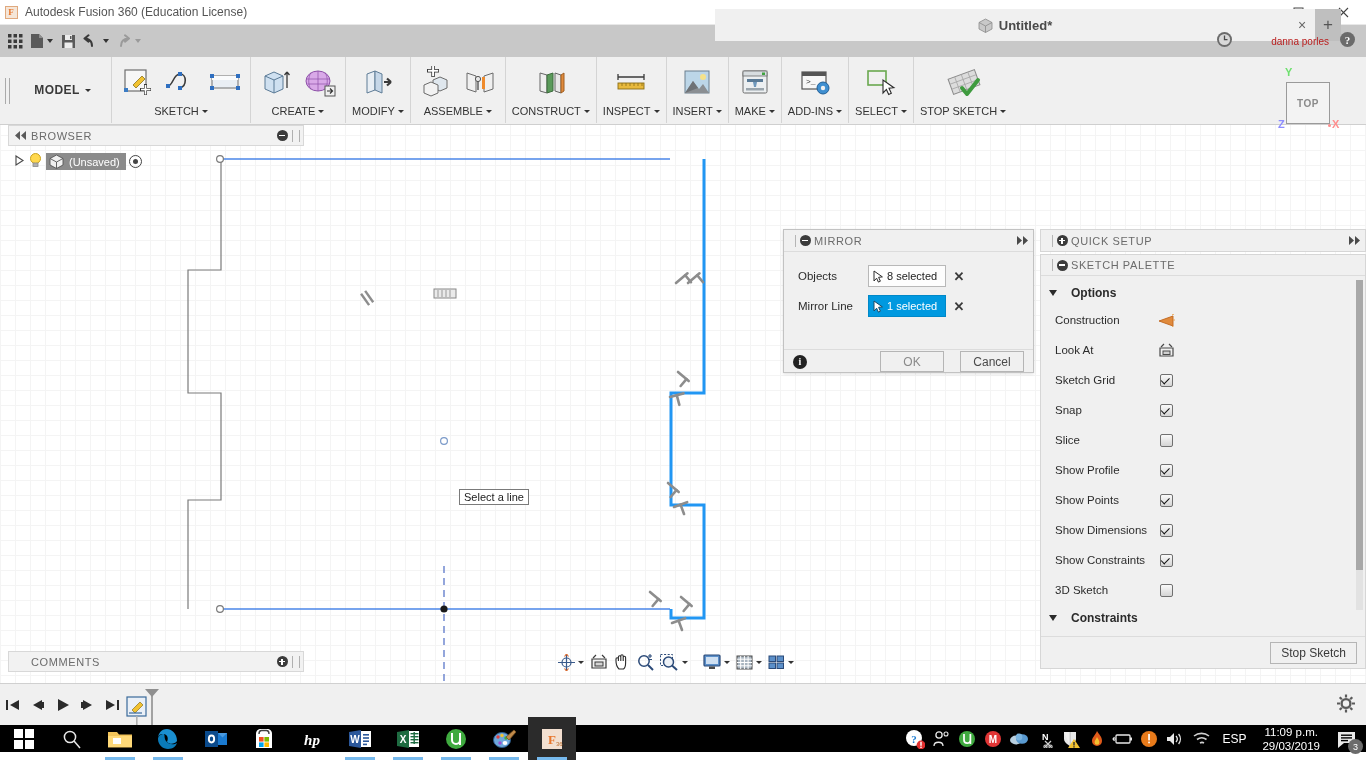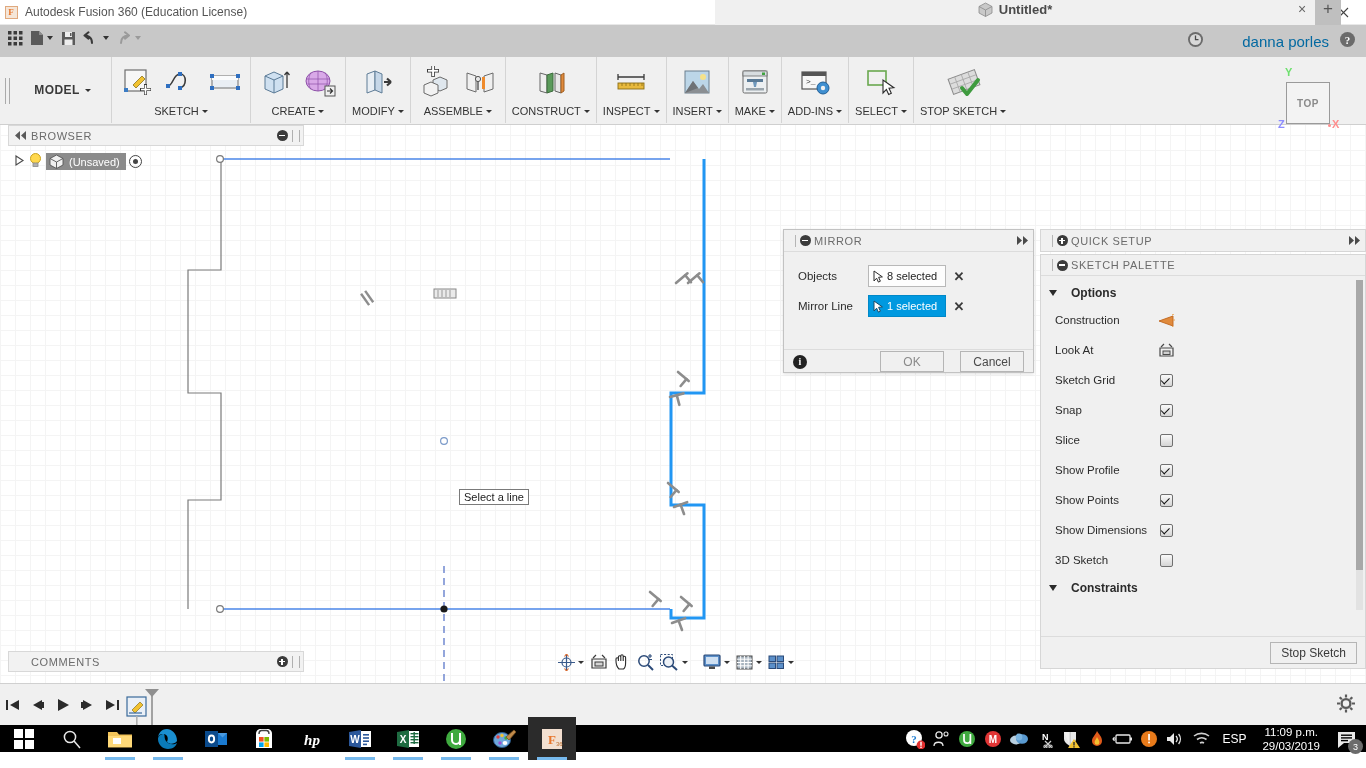--- a/index.html
+++ b/index.html
@@ -29,21 +29,21 @@
   .tb-btn {
     width:45px;height:25px;display:flex;align-items:center;justify-content:center;
     color:#444;font-size:12px;
   }
   .tb-btn svg{display:block;}
 
   
   .qatrow {
     position:absolute; left:0; top:25px; width:1366px; height:32px;
     background:#c8c8c8;
-    display:flex; align-items:flex-start;
+    display:flex; align-items:center;
   }
   .qat-left { display:flex; align-items:center; padding-left:4px; gap:2px; }
   .qat-btn {
     height:26px;min-width:22px;display:flex;align-items:center;justify-content:center;
     padding:0 2px;
   }
   .caret-d { width:0;height:0;border-left:3.5px solid transparent;border-right:3.5px solid transparent;border-top:4px solid #333; margin-left:3px; }
   .tabzone { flex:1; display:flex; align-items:flex-end; position:relative; }
   .doctab {
     position:absolute; left:572px; bottom:0; height:32px; width:600px;
@@ -53,21 +53,21 @@
   .doctab-inner{ display:flex;align-items:center;gap:6px; }
   .doctab-label{ font-size:13px;font-weight:bold;color:#4a4a4a; }
   .tab-close { position:absolute; left:1146px; bottom:0; height:32px;width:26px;background:#f0f0f0;
     display:flex;align-items:center;justify-content:center;color:#666;font-size:14px; }
   .tab-plus { position:absolute; left:1172px; bottom:0; height:32px;width:26px;background:#bfbfbf;
     display:flex;align-items:center;justify-content:center;color:#555;font-size:17px; }
   .qat-right {
     position:absolute; right:0; top:0; height:32px;
     display:flex; align-items:center; gap:10px; padding-right:10px;
   }
-  .username { font-size:15px; color:#0369a1;padding-left:28px; }
+  .username { font-size:10px; color:#b91c1c;padding-left:28px; }
 
   
   .ribbon {
     position:absolute; left:0; top:57px; width:1366px; height:68px;
     background:#f0f0f0; border-bottom:1px solid #cfcfcf;
     display:flex; align-items:flex-start;
   }
   .ribbon-grip { width:14px;height:68px;display:flex;align-items:center;justify-content:center; }
   .grip-lines { width:5px;height:26px;border-left:1px solid #aaa;border-right:1px solid #aaa; }
   .wsdrop {
@@ -891,20 +891,26 @@
           </div>
       </div>
 
       <div class="opt-row">
         <div class="opt-lbl">Show Dimensions</div>
         <div class="opt-ctl">
             <div class="cbox checked"></div>
           </div>
       </div>
 
+      <div class="opt-row">
+        <div class="opt-lbl">Show Constraints</div>
+        <div class="opt-ctl">
+            <div class="cbox checked"></div>
+          </div>
+      </div>
 
       <div class="opt-row">
         <div class="opt-lbl">3D Sketch</div>
         <div class="opt-ctl">
             <div class="cbox"></div>
           </div>
       </div>
 
       <div class="sec-title">
         <div class="tri-d"></div>

